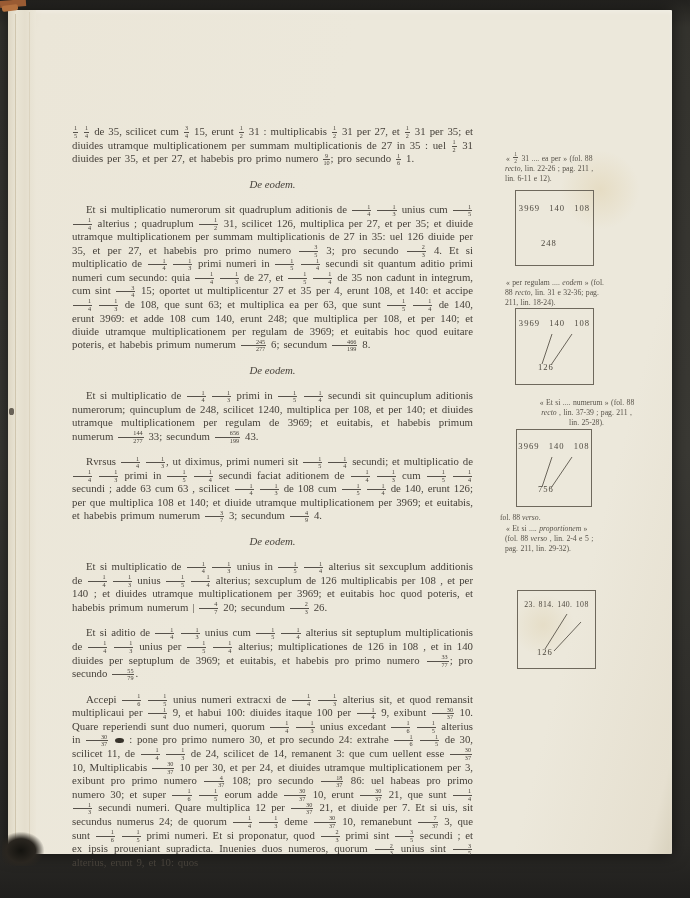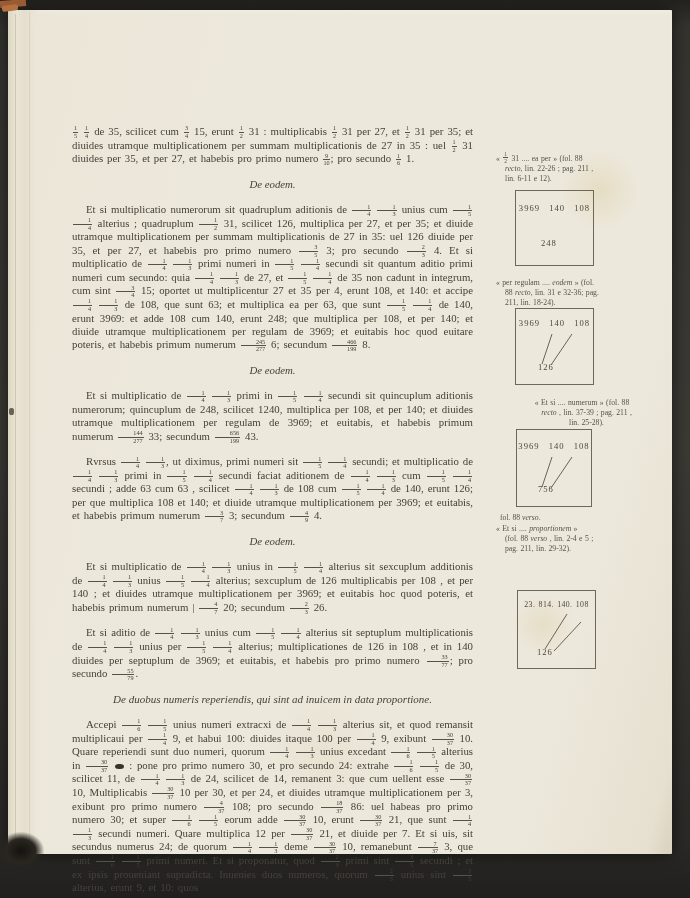--- a/index.html
+++ b/index.html
@@ -39,21 +39,21 @@
   .fr{display:inline-block;text-align:center;font-size:6.2px;line-height:4.6px;
       vertical-align:-3px;margin:0 1px;}
   .fr .n{display:block;border-bottom:0.7px solid #56514a;padding:0 1px 1px;}
   .fr .d{display:block;padding-top:1px;}
   .blot{display:inline-block;width:9px;height:5px;background:#38332b;border-radius:50% / 60%;
         vertical-align:0px;margin:0 1px;}
   
   .note{position:absolute;left:496px;width:172px;font-size:7.7px;line-height:9.8px;
         color:#58534a;word-spacing:.5px;}
   .note .nline{padding-left:9px;}
-  .note .nline:first-child{padding-left:0;}
+  .note .nline:first-child{padding-left:0;margin-left:10px;}
   .note .fr{font-size:5.5px;line-height:4px;vertical-align:-2px;}
   .note-0{top:152px;} .note-1{top:278px;} .note-2{top:398px;text-align:center;} .note-3{top:524px;}
   .folio{position:absolute;left:500px;top:513px;font-size:7.7px;color:#58534a;font-family:Liberation Serif, serif;}
   .bx{position:absolute;border:1px solid #6e685c;color:#4c473e;}
   .bx .toprow{position:absolute;left:0;right:0;top:12px;text-align:center;font-size:8.6px;
         letter-spacing:1px;word-spacing:6px;}
   .bx .botnum{position:absolute;font-size:8.6px;letter-spacing:1px;}
   .bx svg{position:absolute;left:0;top:0;}
   .bx-0{left:515px;top:190px;width:77px;height:74px;}
   .bx-0 .botnum{left:25px;top:47px;}
@@ -87,21 +87,20 @@
   <div class="textblock">
       <p class="para noindent"><span class="fr"><span class="n">1</span><span class="d">5</span></span> <span class="fr"><span class="n">1</span><span class="d">4</span></span> de 35, scilicet cum <span class="fr"><span class="n">3</span><span class="d">4</span></span> 15, erunt <span class="fr"><span class="n">1</span><span class="d">2</span></span> 31 : multiplicabis <span class="fr"><span class="n">1</span><span class="d">2</span></span> 31 per 27, et <span class="fr"><span class="n">1</span><span class="d">2</span></span> 31 per 35; et diuides utramque multiplicationem per summam multiplicationis de 27 in 35 : uel <span class="fr"><span class="n">1</span><span class="d">2</span></span> 31 diuides per 35, et per 27, et habebis pro primo numero <span class="fr"><span class="n">9</span><span class="d">10</span></span>; pro secundo <span class="fr"><span class="n">1</span><span class="d">6</span></span> 1.</p>
       <div class="h-eodem">De eodem.</div>
       <p class="para">Et si multiplicatio numerorum sit quadruplum aditionis de <span class="fr"><span class="n">1</span><span class="d">4</span></span> <span class="fr"><span class="n">1</span><span class="d">3</span></span> unius cum <span class="fr"><span class="n">1</span><span class="d">5</span></span> <span class="fr"><span class="n">1</span><span class="d">4</span></span> alterius ; quadruplum <span class="fr"><span class="n">1</span><span class="d">2</span></span> 31, scilicet 126, multiplica per 27, et per 35; et diuide utramque multiplicationem per summam multiplicationis de 27 in 35: uel 126 diuide per 35, et per 27, et habebis pro primo numero <span class="fr"><span class="n">3</span><span class="d">5</span></span> 3; pro secundo <span class="fr"><span class="n">2</span><span class="d">3</span></span> 4. Et si multiplicatio de <span class="fr"><span class="n">1</span><span class="d">4</span></span> <span class="fr"><span class="n">1</span><span class="d">3</span></span> primi numeri in <span class="fr"><span class="n">1</span><span class="d">5</span></span> <span class="fr"><span class="n">1</span><span class="d">4</span></span> secundi sit quantum aditio primi numeri cum secundo: quia <span class="fr"><span class="n">1</span><span class="d">4</span></span> <span class="fr"><span class="n">1</span><span class="d">3</span></span> de 27, et <span class="fr"><span class="n">1</span><span class="d">5</span></span> <span class="fr"><span class="n">1</span><span class="d">4</span></span> de 35 non cadunt in integrum, cum sint <span class="fr"><span class="n">3</span><span class="d">4</span></span> 15; oportet ut multiplicentur 27 et 35 per 4, erunt 108, et 140: et accipe <span class="fr"><span class="n">1</span><span class="d">4</span></span> <span class="fr"><span class="n">1</span><span class="d">3</span></span> de 108, que sunt 63; et multiplica ea per 63, que sunt <span class="fr"><span class="n">1</span><span class="d">5</span></span> <span class="fr"><span class="n">1</span><span class="d">4</span></span> de 140, erunt 3969: et adde 108 cum 140, erunt 248; que multiplica per 108, et per 140; et diuide utramque multiplicationem per regulam de 3969; et euitabis hoc quod euitare poteris, et habebis primum numerum <span class="fr"><span class="n">245</span><span class="d">277</span></span> 6; secundum <span class="fr"><span class="n">466</span><span class="d">199</span></span> 8.</p>
       <div class="h-eodem">De eodem.</div>
       <p class="para">Et si multiplicatio de <span class="fr"><span class="n">1</span><span class="d">4</span></span> <span class="fr"><span class="n">1</span><span class="d">3</span></span> primi in <span class="fr"><span class="n">1</span><span class="d">5</span></span> <span class="fr"><span class="n">1</span><span class="d">4</span></span> secundi sit quincuplum aditionis numerorum; quincuplum de 248, scilicet 1240, multiplica per 108, et per 140; et diuides utramque multiplicationem per regulam de 3969; et euitabis, et habebis primum numerum <span class="fr"><span class="n">144</span><span class="d">277</span></span> 33; secundum <span class="fr"><span class="n">656</span><span class="d">199</span></span> 43.</p>
       <p class="para">Rvrsus <span class="fr"><span class="n">1</span><span class="d">4</span></span> <span class="fr"><span class="n">1</span><span class="d">3</span></span>, ut diximus, primi numeri sit <span class="fr"><span class="n">1</span><span class="d">5</span></span> <span class="fr"><span class="n">1</span><span class="d">4</span></span> secundi; et multiplicatio de <span class="fr"><span class="n">1</span><span class="d">4</span></span> <span class="fr"><span class="n">1</span><span class="d">3</span></span> primi in <span class="fr"><span class="n">1</span><span class="d">5</span></span> <span class="fr"><span class="n">1</span><span class="d">4</span></span> secundi faciat aditionem de <span class="fr"><span class="n">1</span><span class="d">4</span></span> <span class="fr"><span class="n">1</span><span class="d">3</span></span> cum <span class="fr"><span class="n">1</span><span class="d">5</span></span> <span class="fr"><span class="n">1</span><span class="d">4</span></span> secundi ; adde 63 cum 63 , scilicet <span class="fr"><span class="n">1</span><span class="d">4</span></span> <span class="fr"><span class="n">1</span><span class="d">3</span></span> de 108 cum <span class="fr"><span class="n">1</span><span class="d">5</span></span> <span class="fr"><span class="n">1</span><span class="d">4</span></span> de 140, erunt 126; per que multiplica 108 et 140; et diuide utramque multiplicationem per 3969; et euitabis, et habebis primum numerum <span class="fr"><span class="n">3</span><span class="d">7</span></span> 3; secundum <span class="fr"><span class="n">4</span><span class="d">9</span></span> 4.</p>
       <div class="h-eodem">De eodem.</div>
       <p class="para">Et si multiplicatio de <span class="fr"><span class="n">1</span><span class="d">4</span></span> <span class="fr"><span class="n">1</span><span class="d">3</span></span> unius in <span class="fr"><span class="n">1</span><span class="d">5</span></span> <span class="fr"><span class="n">1</span><span class="d">4</span></span> alterius sit sexcuplum additionis de <span class="fr"><span class="n">1</span><span class="d">4</span></span> <span class="fr"><span class="n">1</span><span class="d">3</span></span> unius <span class="fr"><span class="n">1</span><span class="d">5</span></span> <span class="fr"><span class="n">1</span><span class="d">4</span></span> alterius; sexcuplum de 126 multiplicabis per 108 , et per 140 ; et diuides utramque multiplicationem per 3969; et euitabis hoc quod poteris, et habebis primum numerum | <span class="fr"><span class="n">4</span><span class="d">7</span></span> 20; secundum <span class="fr"><span class="n">2</span><span class="d">3</span></span> 26.</p>
       <p class="para">Et si aditio de <span class="fr"><span class="n">1</span><span class="d">4</span></span> <span class="fr"><span class="n">1</span><span class="d">3</span></span> unius cum <span class="fr"><span class="n">1</span><span class="d">5</span></span> <span class="fr"><span class="n">1</span><span class="d">4</span></span> alterius sit septuplum multiplicationis de <span class="fr"><span class="n">1</span><span class="d">4</span></span> <span class="fr"><span class="n">1</span><span class="d">3</span></span> unius per <span class="fr"><span class="n">1</span><span class="d">5</span></span> <span class="fr"><span class="n">1</span><span class="d">4</span></span> alterius; multiplicationes de 126 in 108 , et in 140 diuides per septuplum de 3969; et euitabis, et habebis pro primo numero <span class="fr"><span class="n">33</span><span class="d">77</span></span>; pro secundo <span class="fr"><span class="n">55</span><span class="d">79</span></span>.</p>
-      <div class="h-section">De duobus numeris reperiendis, qui sint ad inuicem in data proportione.</div>
       <p class="para">Accepi <span class="fr"><span class="n">1</span><span class="d">6</span></span> <span class="fr"><span class="n">1</span><span class="d">5</span></span> unius numeri extracxi de <span class="fr"><span class="n">1</span><span class="d">4</span></span> <span class="fr"><span class="n">1</span><span class="d">3</span></span> alterius sit, et quod remansit multiplicaui per <span class="fr"><span class="n">1</span><span class="d">4</span></span> 9, et habui 100: diuides itaque 100 per <span class="fr"><span class="n">1</span><span class="d">4</span></span> 9, exibunt <span class="fr"><span class="n">30</span><span class="d">37</span></span> 10. Quare reperiendi sunt duo numeri, quorum <span class="fr"><span class="n">1</span><span class="d">4</span></span> <span class="fr"><span class="n">1</span><span class="d">3</span></span> unius excedant <span class="fr"><span class="n">1</span><span class="d">6</span></span> <span class="fr"><span class="n">1</span><span class="d">5</span></span> alterius in <span class="fr"><span class="n">30</span><span class="d">37</span></span> <span class="blot"></span> : pone pro primo numero 30, et pro secundo 24: extrahe <span class="fr"><span class="n">1</span><span class="d">6</span></span> <span class="fr"><span class="n">1</span><span class="d">5</span></span> de 30, scilicet 11, de <span class="fr"><span class="n">1</span><span class="d">4</span></span> <span class="fr"><span class="n">1</span><span class="d">3</span></span> de 24, scilicet de 14, remanent 3: que cum uellent esse <span class="fr"><span class="n">30</span><span class="d">37</span></span> 10, Multiplicabis <span class="fr"><span class="n">30</span><span class="d">37</span></span> 10 per 30, et per 24, et diuides utramque multiplicationem per 3, exibunt pro primo numero <span class="fr"><span class="n">4</span><span class="d">37</span></span> 108; pro secundo <span class="fr"><span class="n">18</span><span class="d">37</span></span> 86: uel habeas pro primo numero 30; et super <span class="fr"><span class="n">1</span><span class="d">6</span></span> <span class="fr"><span class="n">1</span><span class="d">5</span></span> eorum adde <span class="fr"><span class="n">30</span><span class="d">37</span></span> 10, erunt <span class="fr"><span class="n">30</span><span class="d">37</span></span> 21, que sunt <span class="fr"><span class="n">1</span><span class="d">4</span></span> <span class="fr"><span class="n">1</span><span class="d">3</span></span> secundi numeri. Quare multiplica 12 per <span class="fr"><span class="n">30</span><span class="d">37</span></span> 21, et diuide per 7. Et si uis, sit secundus numerus 24; de quorum <span class="fr"><span class="n">1</span><span class="d">4</span></span> <span class="fr"><span class="n">1</span><span class="d">3</span></span> deme <span class="fr"><span class="n">30</span><span class="d">37</span></span> 10, remanebunt <span class="fr"><span class="n">7</span><span class="d">37</span></span> 3, que sunt <span class="fr"><span class="n">1</span><span class="d">6</span></span> <span class="fr"><span class="n">1</span><span class="d">5</span></span> primi numeri. Et si proponatur, quod <span class="fr"><span class="n">2</span><span class="d">3</span></span> primi sint <span class="fr"><span class="n">3</span><span class="d">5</span></span> secundi ; et ex ipsis proueniant supradicta. Inuenies duos numeros, quorum <span class="fr"><span class="n">2</span><span class="d">3</span></span> unius sint <span class="fr"><span class="n">3</span><span class="d">5</span></span> alterius, erunt 9, et 10: quos</p>
     </div>
 
   <div id="margin">
       <div class="note note-0">
         <div class="nline">« <span class="fr"><span class="n">1</span><span class="d">2</span></span> 31 .... ea per » (fol. 88</div>
         <div class="nline"><i>recto</i>, lin. 22-26 ; pag. 211 ,</div>
         <div class="nline">lin. 6-11 e 12).</div>
       </div>
       <div class="note note-1">

